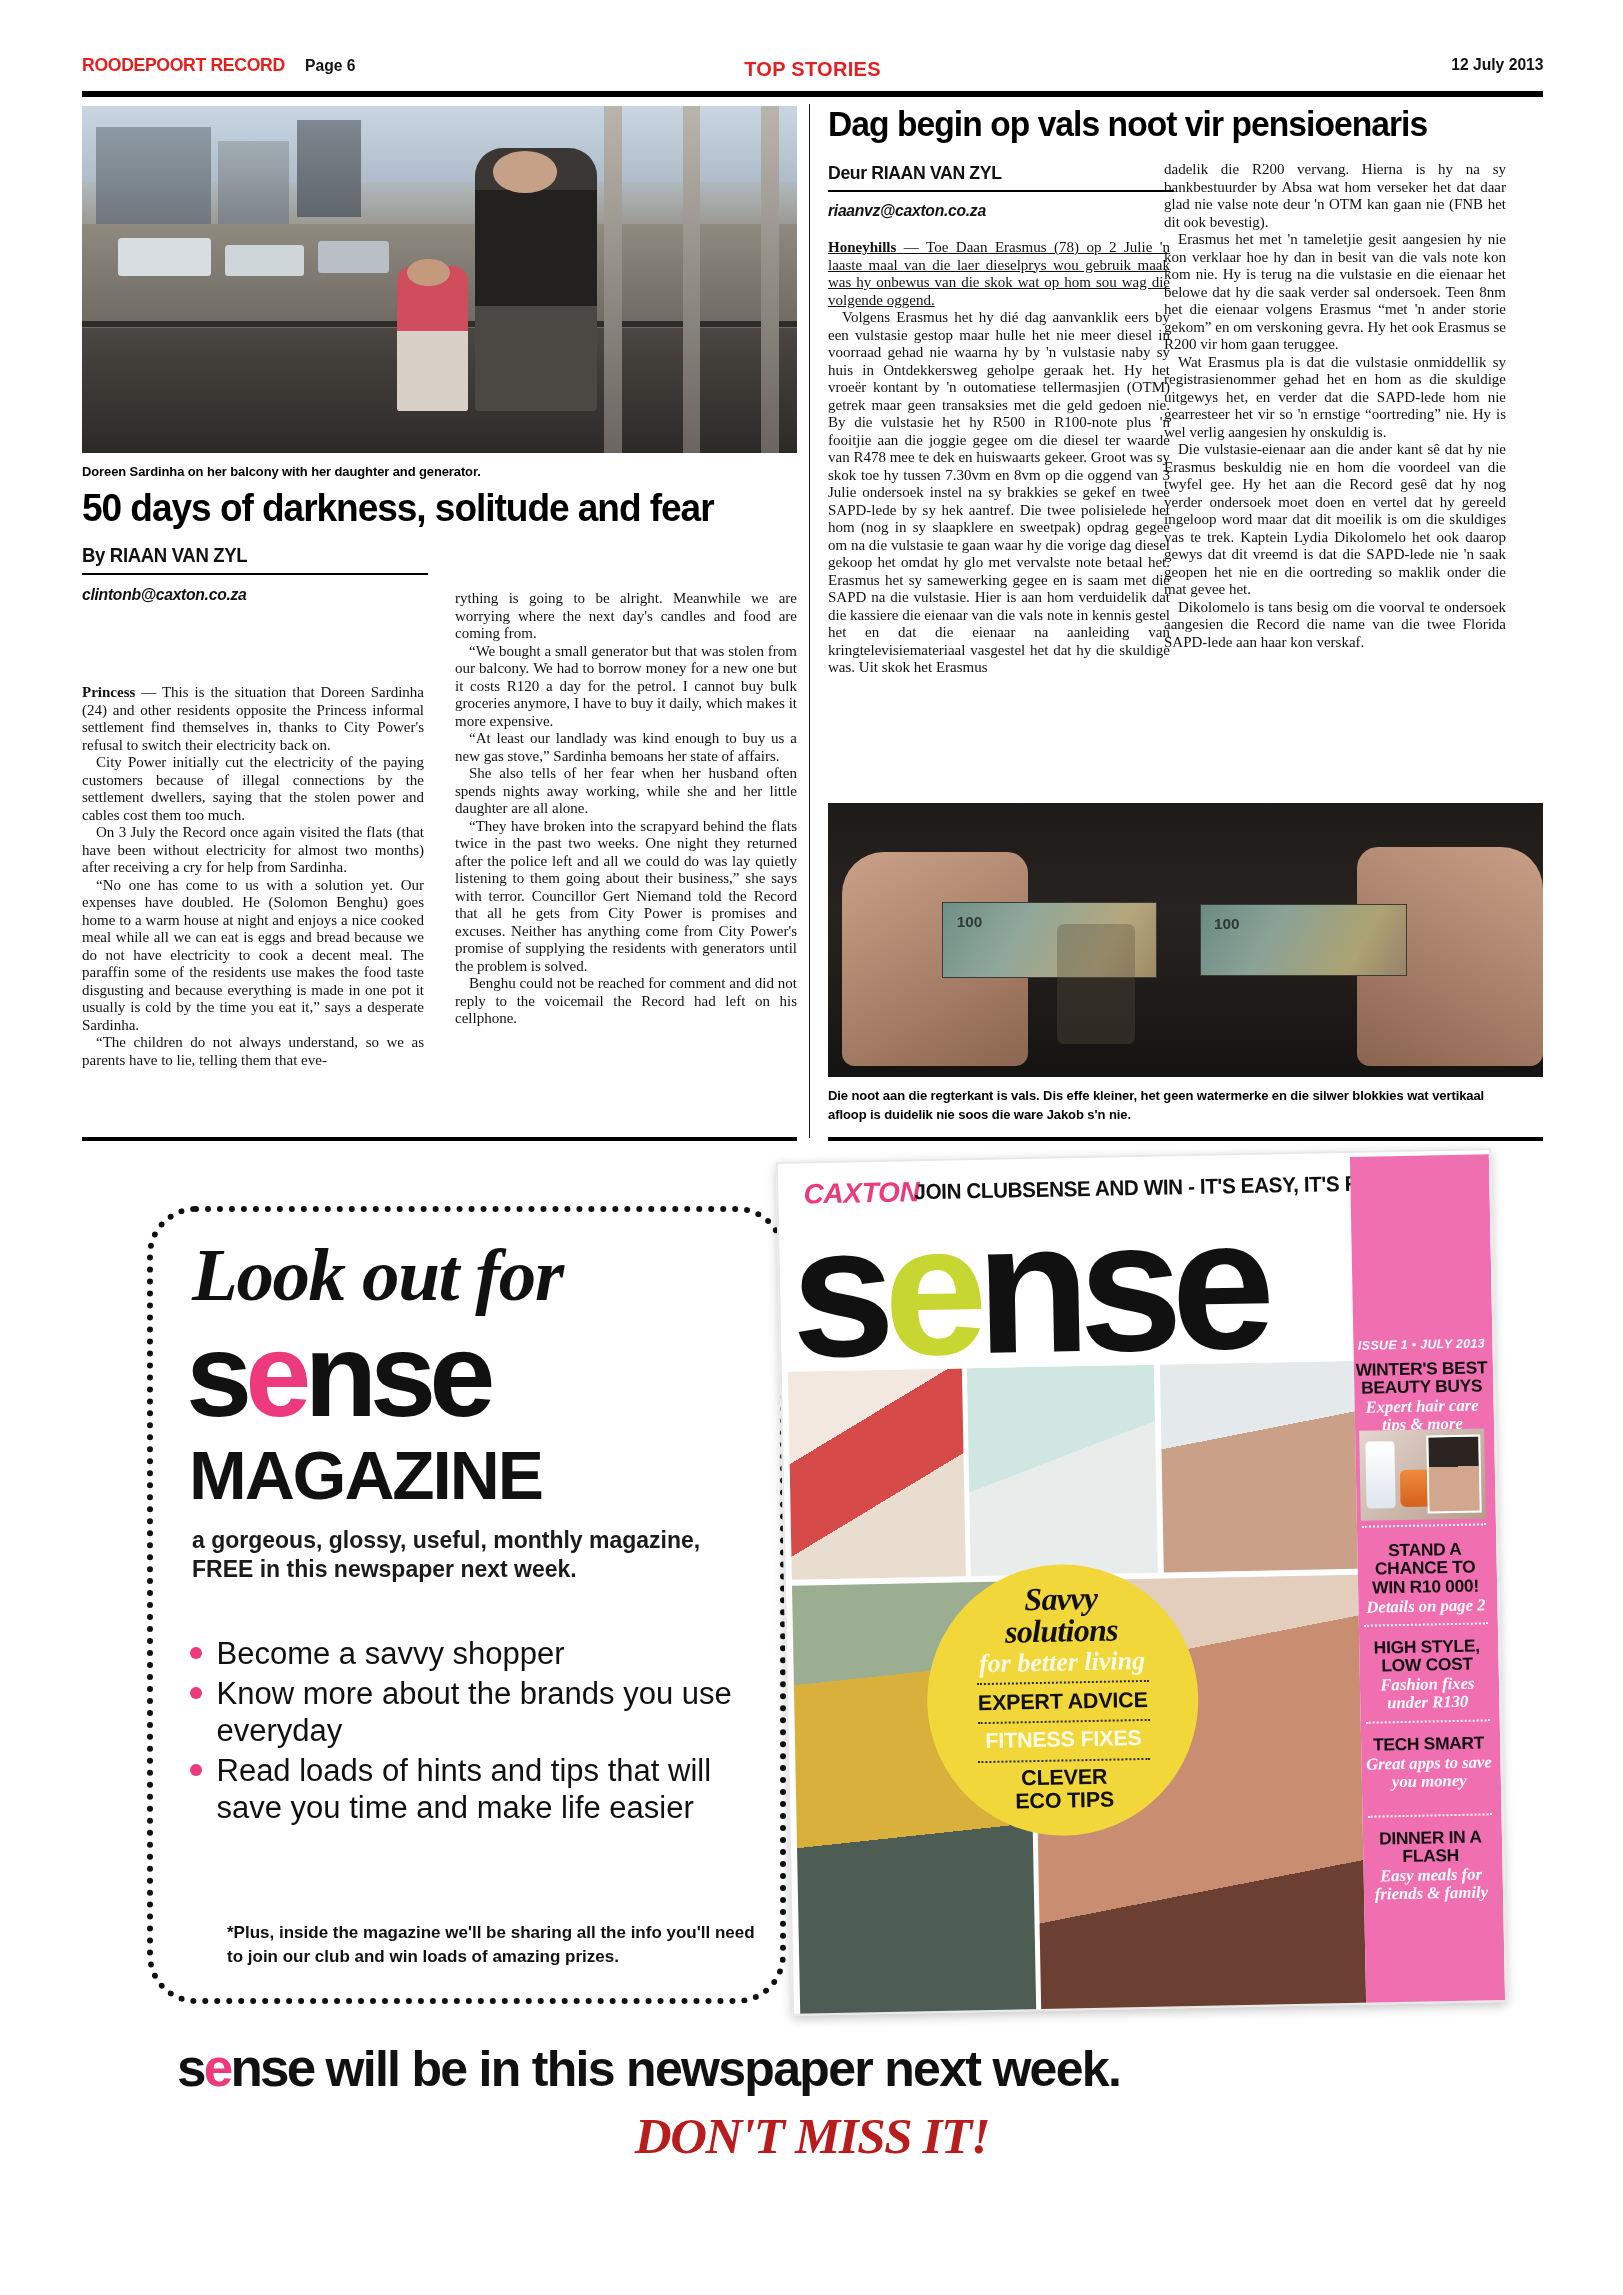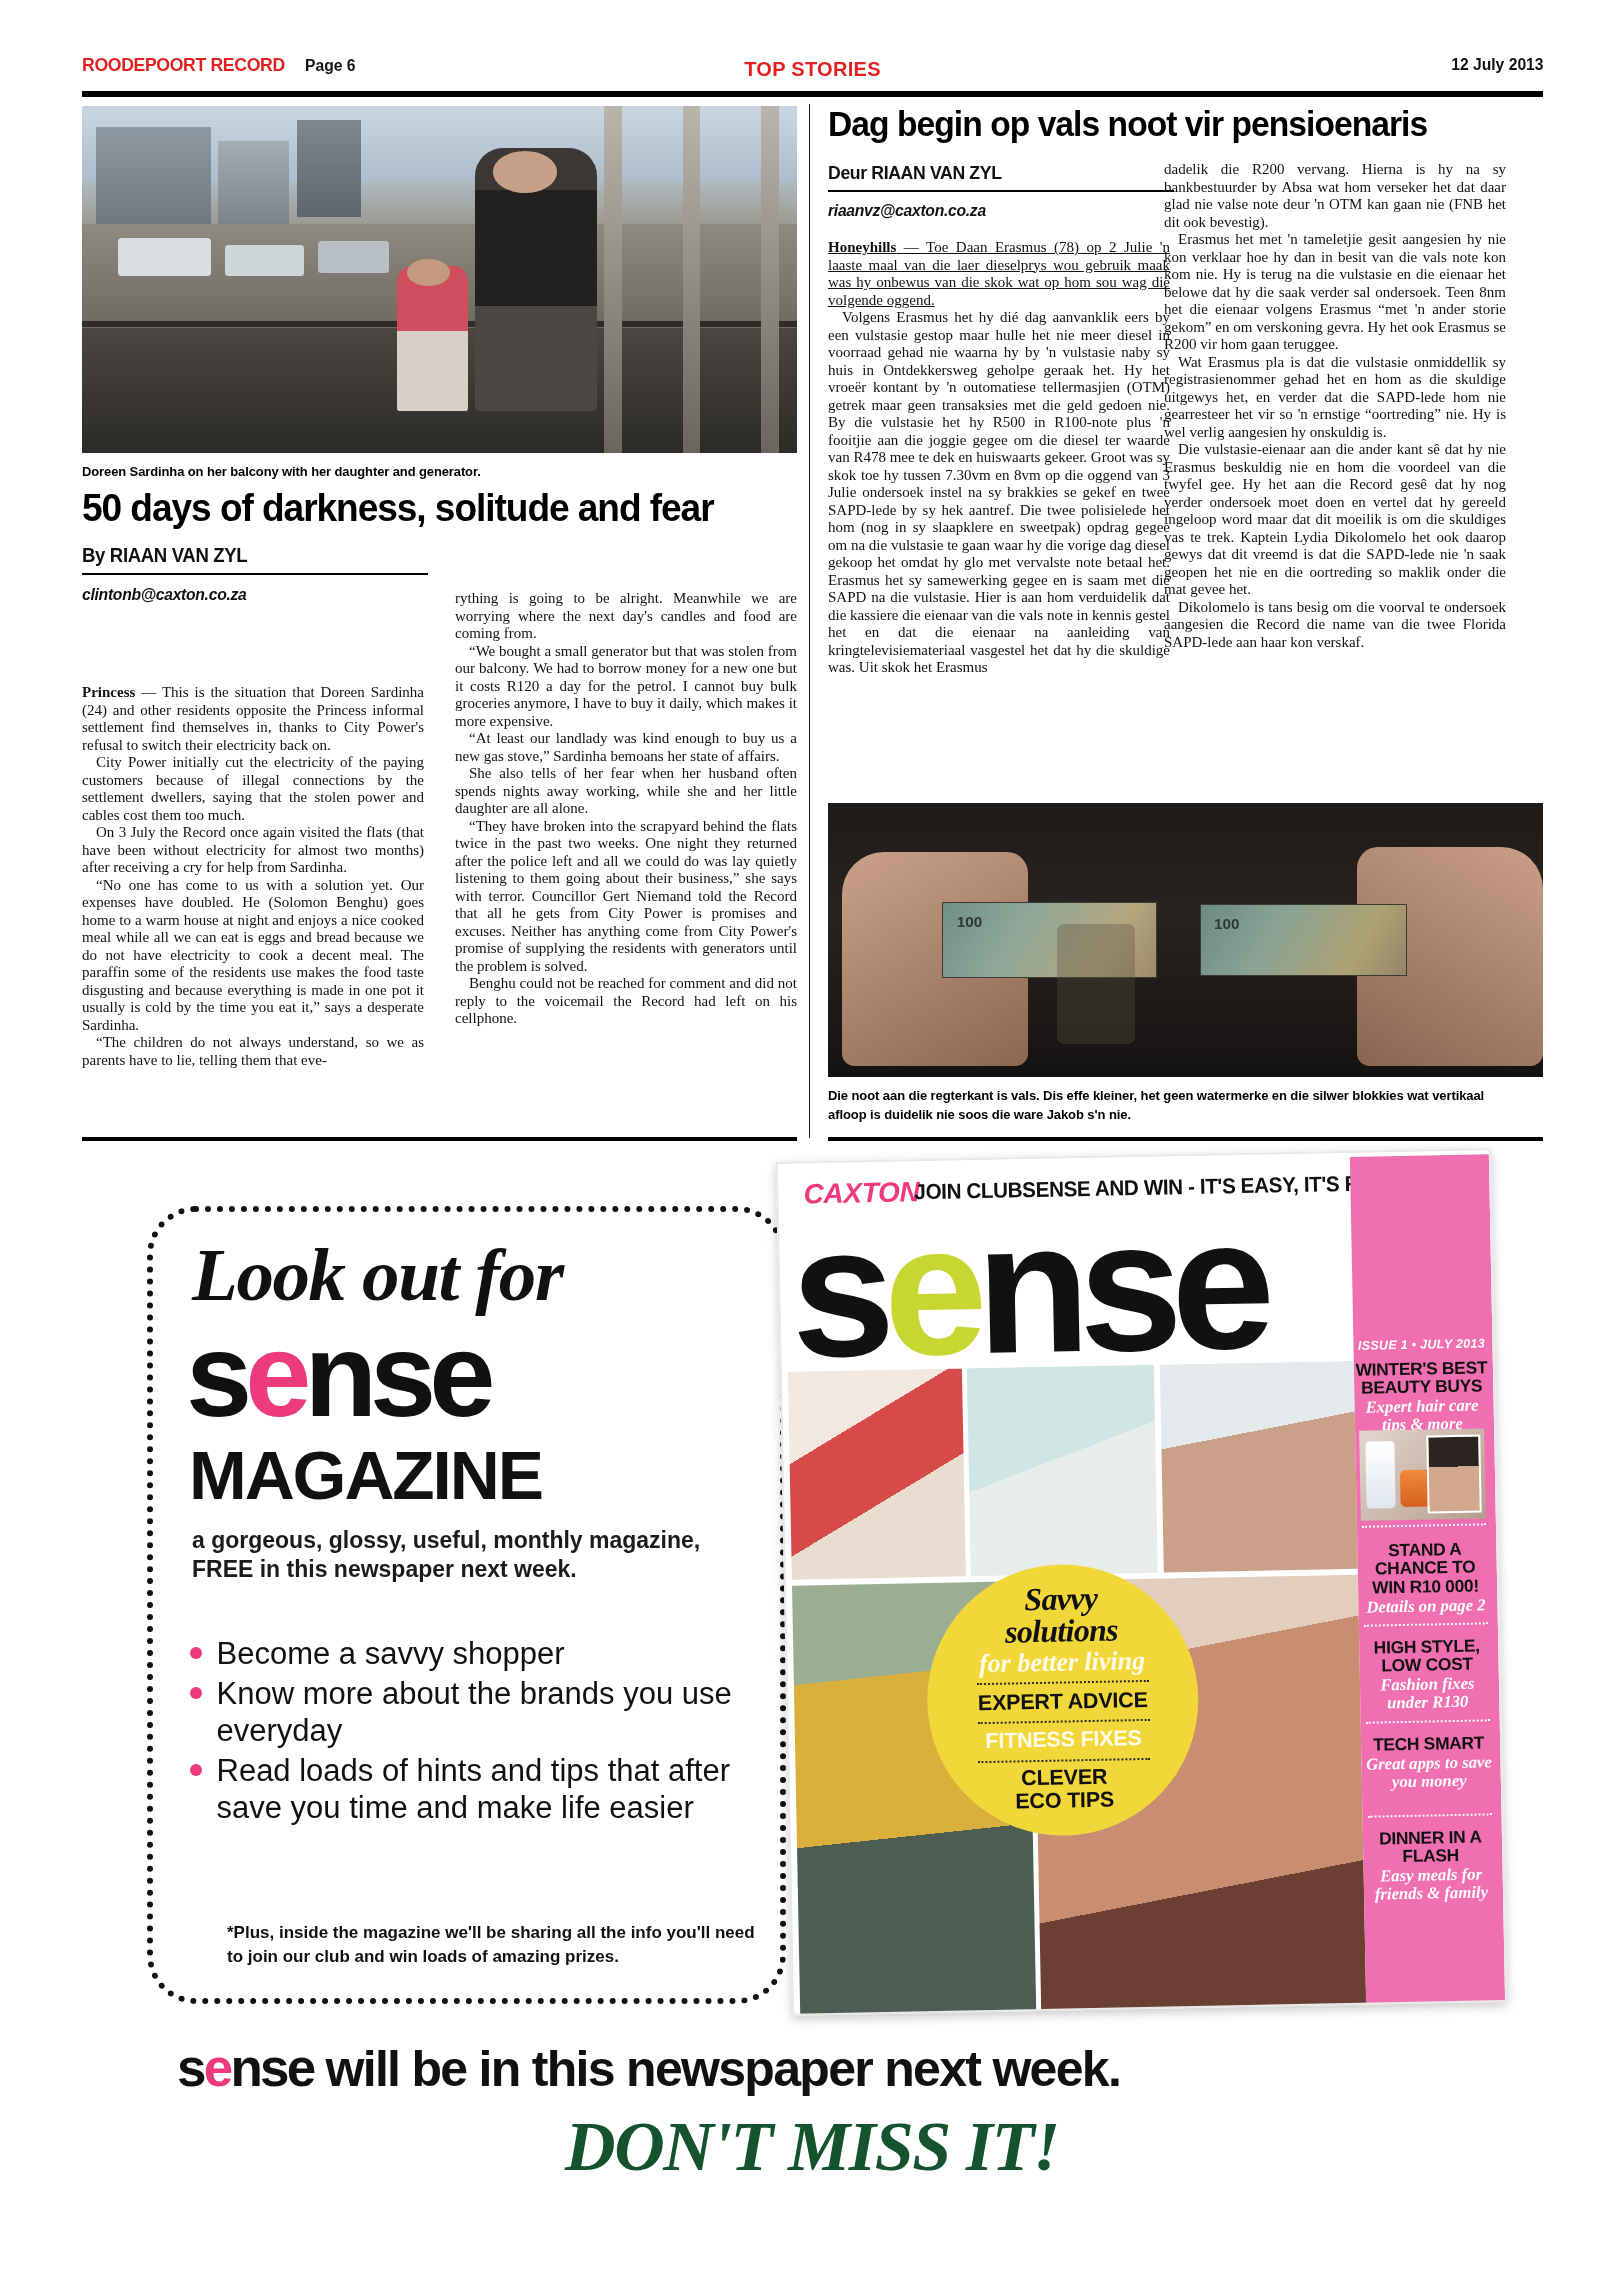--- a/index.html
+++ b/index.html
@@ -352,21 +352,21 @@
     position:absolute; left:177px; top:2037px; width:1270px;
     font-family:"Liberation Sans", sans-serif;
     font-weight:bold; font-size:50px; color:#111; letter-spacing:-1.7px;
     white-space:nowrap;
   }
   .foot1 .fs { font-size:53px; letter-spacing:-2.8px; }
   .foot1 .fe { color:#ec3a7d; }
   .foot2 {
     position:absolute; left:0; top:2107px; width:1624px; text-align:center;
     font-family:"Liberation Serif", serif;
-    font-weight:bold; font-style:italic; font-size:70px; color:#14532d;
+    font-weight:bold; font-style:italic; font-size:51px; color:#b91c1c;
     letter-spacing:-1.4px;
   }
 </style>
 </head>
 <body>
 
 <div class="page">
 
   <div class="masthead">
     <div class="mast-left">
@@ -460,21 +460,21 @@
   <div class="rule-bottom"></div>
 
   <div class="ad-left">
     <div class="ad-lookout">Look out for</div>
     <div class="ad-sense"><span>s</span><span class="e">e</span><span>nse</span></div>
     <div class="ad-magazine">MAGAZINE</div>
     <div class="ad-sub">a gorgeous, glossy, useful, monthly magazine, FREE in this newspaper next week.</div>
     <ul class="ad-bullets">
       <li>Become a savvy shopper</li>
       <li>Know more about the brands you use everyday</li>
-      <li>Read loads of hints and tips that after save you time and make life easier</li>
+      <li>Read loads of hints and tips that will save you time and make life easier</li>
     </ul>
     <div class="ad-plus">*Plus, inside the magazine we'll be sharing all the info you'll need to join our club and win loads of amazing prizes.</div>
   </div>
 
   <div class="cover">
     <div class="cover-photos">
       <div class="cp cp1"></div>
       <div class="cp cp2"></div>
       <div class="cp cp3"></div>
       <div class="cp cp4"></div>

